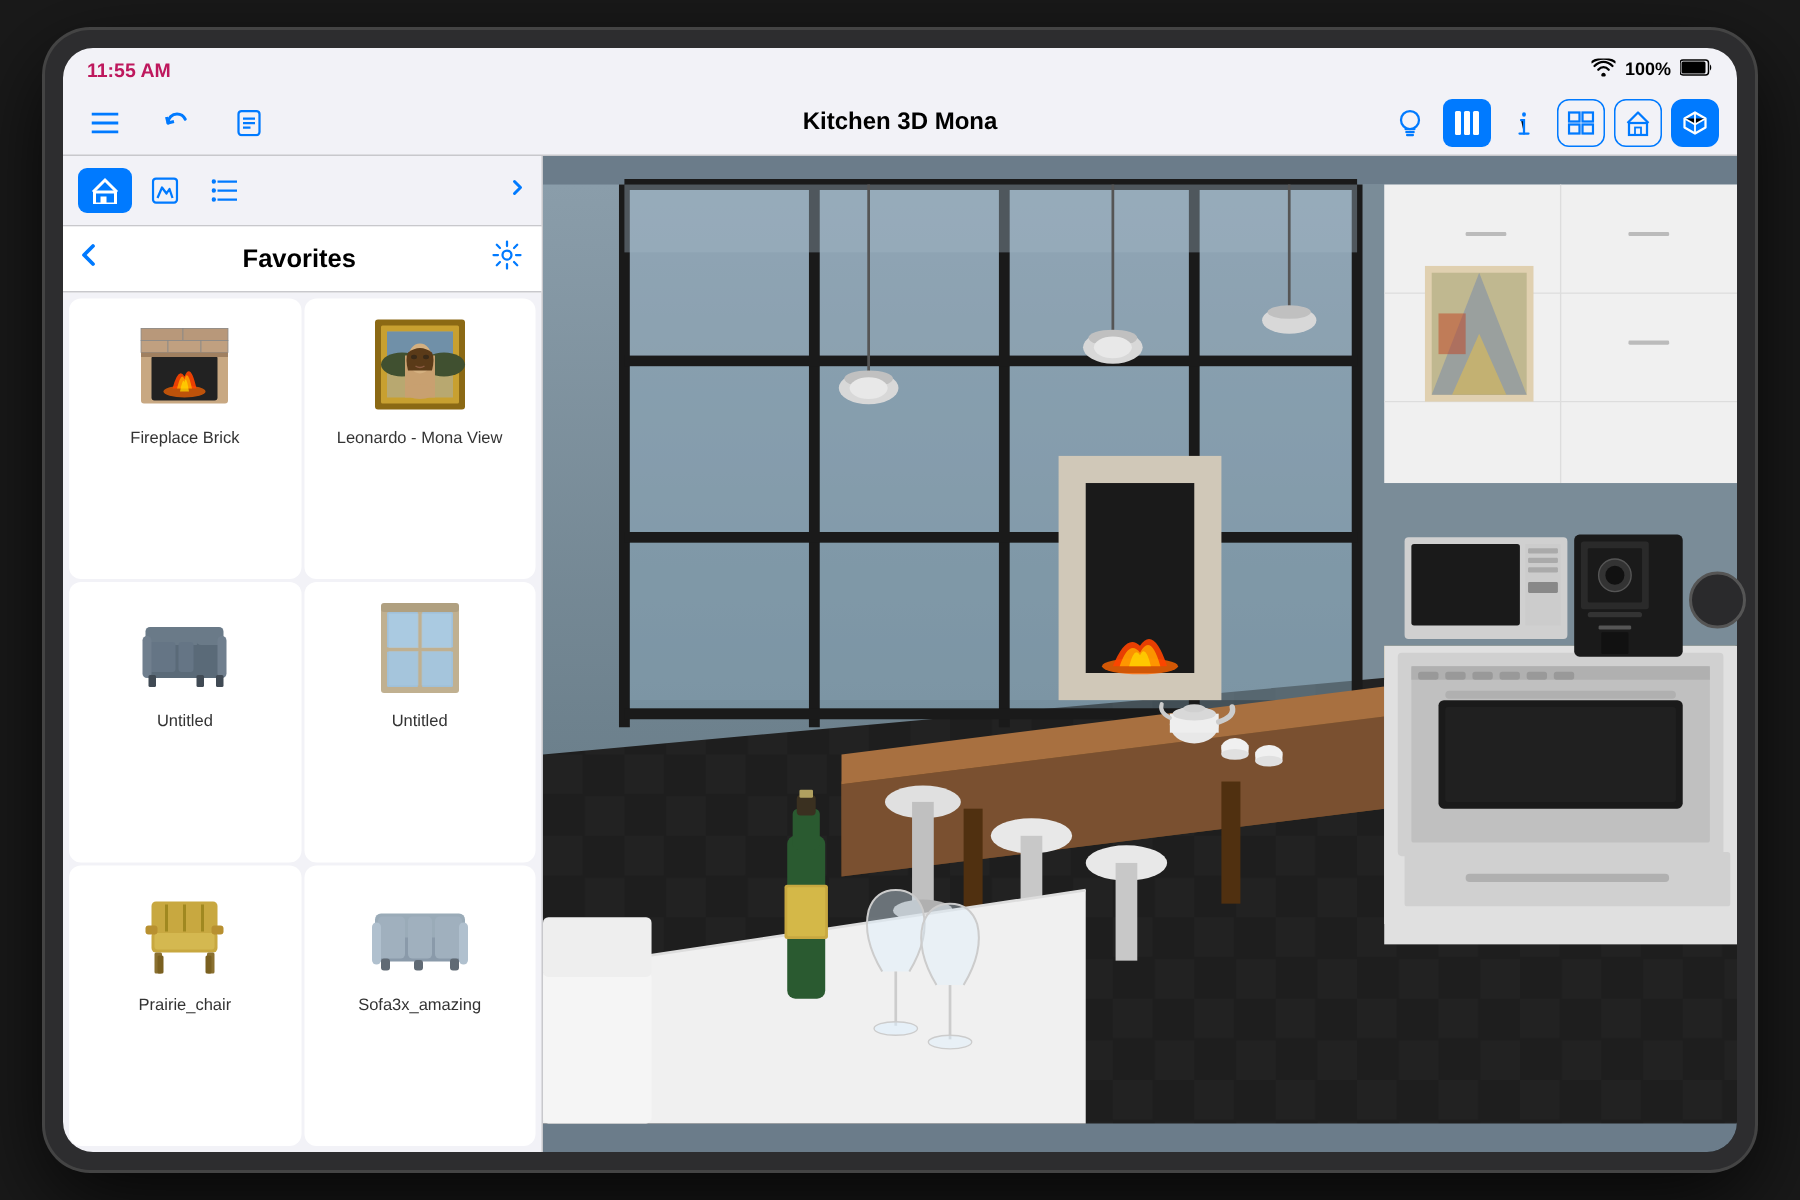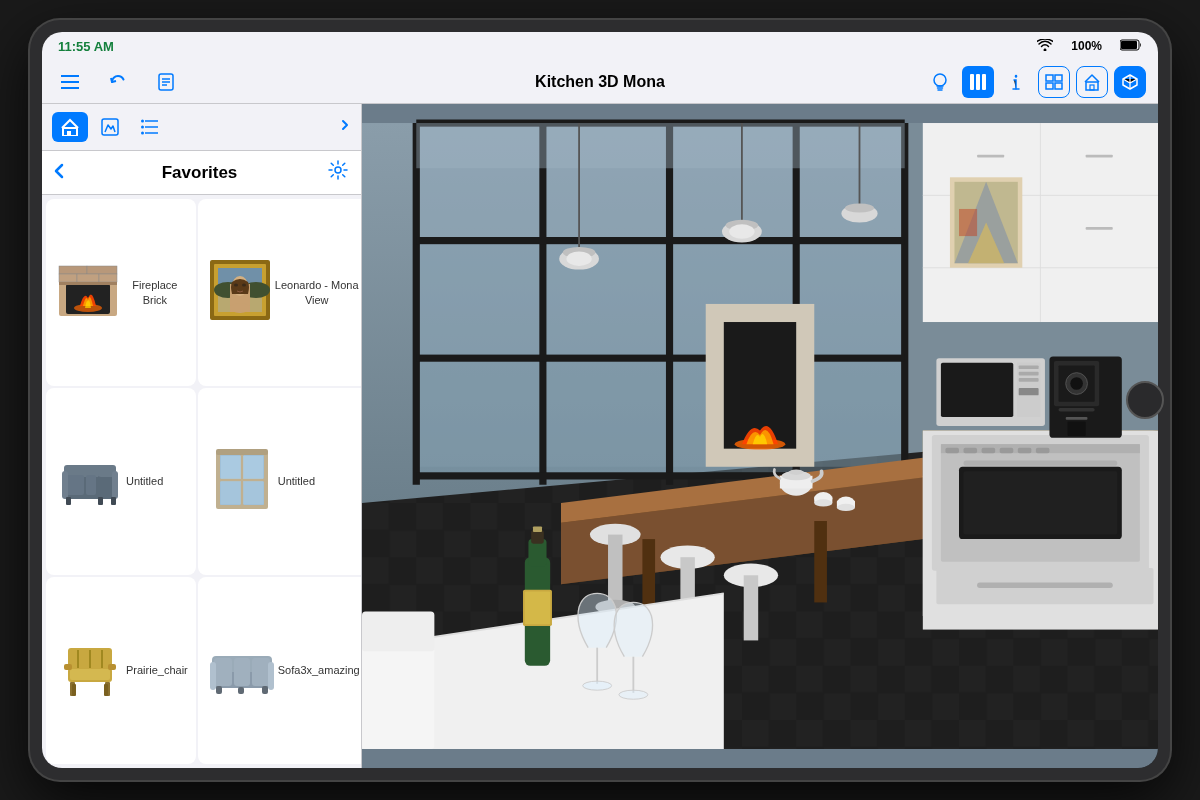--- a/index.html
+++ b/index.html
@@ -39,26 +39,26 @@
       height: 28px;
       display: flex;
       align-items: center;
       justify-content: space-between;
       padding: 0 16px;
       flex-shrink: 0;
     }
     .status-time {
       font-size: 13px;
       font-weight: 600;
-      color: #15803d;
+      color: #be185d;
     }
     .status-icons {
       display: flex;
       align-items: center;
-      gap: 18px;
+      gap: 6px;
       font-size: 12px;
       color: #000;
     }
 
     
     .toolbar {
       background: #f2f2f7;
       height: 44px;
       display: flex;
       align-items: center;
@@ -186,21 +186,21 @@
       padding: 4px;
       overflow-y: auto;
       flex: 1;
     }
 
     .grid-item {
       background: #fff;
       border-radius: 8px;
       padding: 8px;
       display: flex;
-      flex-direction: row;
+      flex-direction: column;
       align-items: center;
       cursor: pointer;
       min-height: 110px;
     }
     .item-image {
       width: 72px;
       height: 72px;
       display: flex;
       align-items: center;
       justify-content: center;

